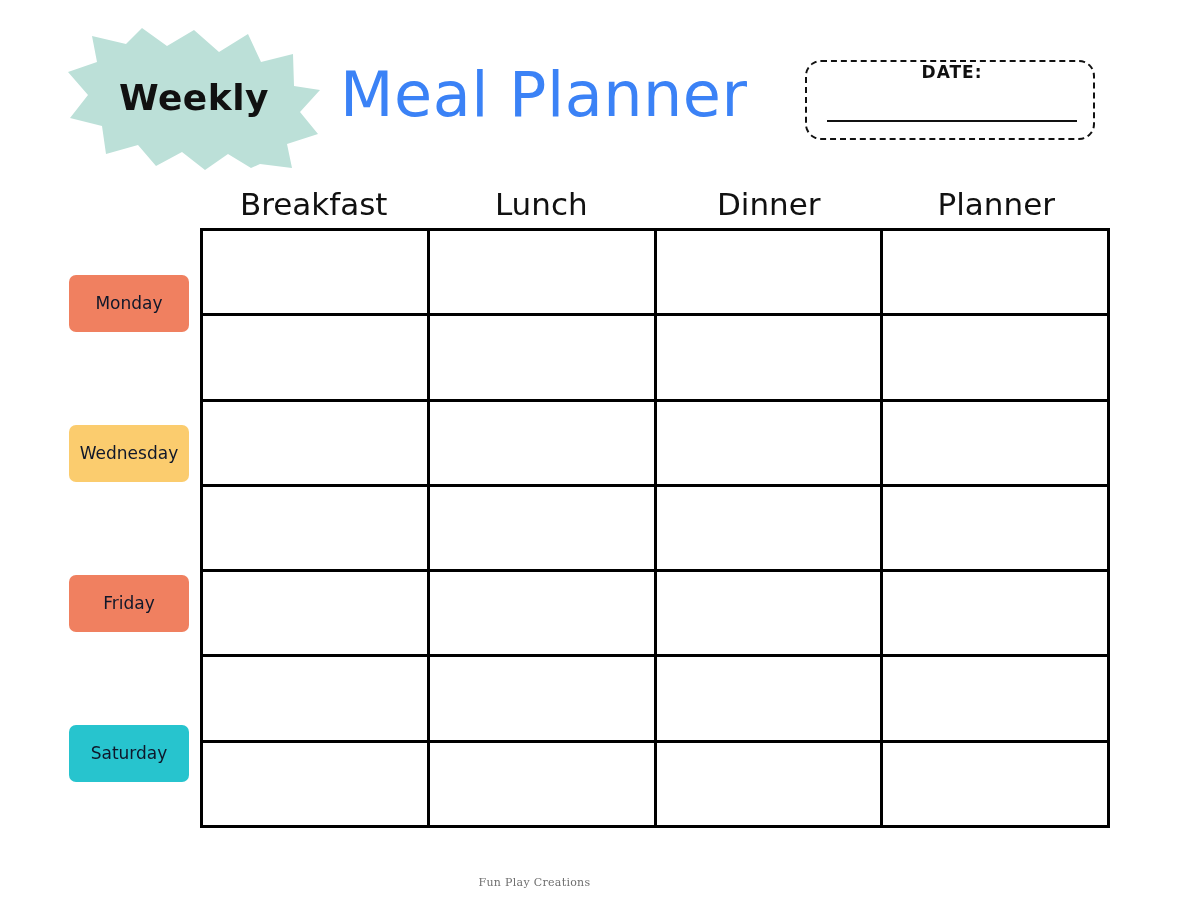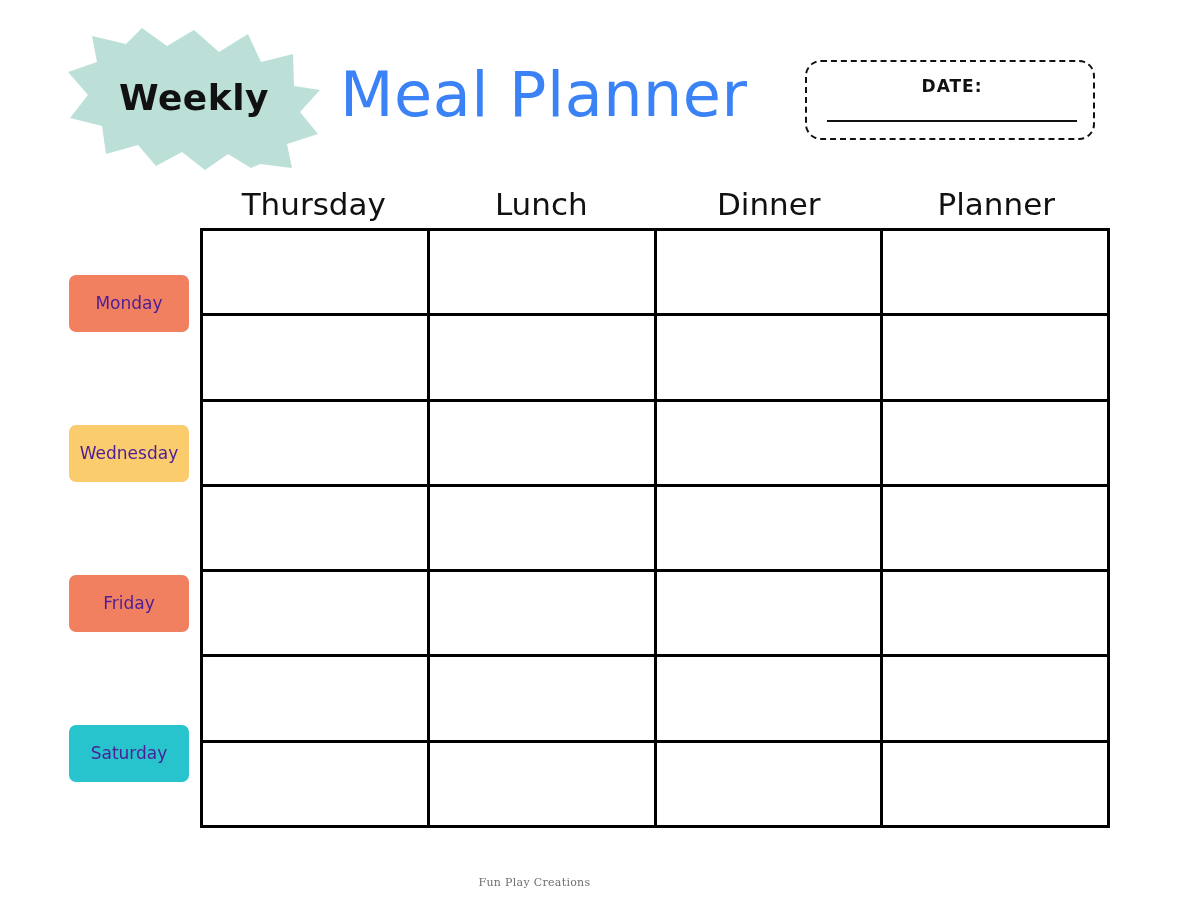--- a/index.html
+++ b/index.html
@@ -84,21 +84,21 @@
     top: 60px;
     width: 290px;
     height: 80px;
     border: 2.5px dashed #111111;
     border-radius: 16px;
     box-sizing: border-box;
   }
   .date-label {
     position: absolute;
     left: 0;
-    top: 14px;
+    top: 0;
     width: 290px;
     text-align: center;
     font-family: "DejaVu Sans", sans-serif;
     font-size: 17px;
     font-weight: 700;
     letter-spacing: 1px;
     color: #111111;
   }
   .date-line {
     position: absolute;
@@ -148,21 +148,21 @@
   .day-pill {
     width: 120px;
     height: 57px;
     border-radius: 7px;
     display: flex;
     align-items: center;
     justify-content: center;
     font-family: "DejaVu Sans", sans-serif;
     font-size: 17px;
     font-weight: 400;
-    color: #4c1d95;
+    color: #0f172a;
     box-sizing: border-box;
     white-space: nowrap;
   }
 
   
   .grid {
     position: absolute;
     left: 200px;
     top: 228px;
     width: 910px;
@@ -221,21 +221,21 @@
 
     <div class="main-title">Meal Planner</div>
 
     <div class="date-box">
       <div class="date-label">DATE:</div>
       <div class="date-line"></div>
     </div>
   </div>
 
   <div class="col-headers">
-      <div class="col-header">Thursday</div>
+      <div class="col-header">Breakfast</div>
       <div class="col-header">Lunch</div>
       <div class="col-header">Dinner</div>
       <div class="col-header">Planner</div>
     </div>
 
   <div class="days-col">
       <div class="day-slot">
         <div class="day-pill" style="background: rgb(240, 128, 96);">Monday</div>
       </div>
       <div class="day-slot">

